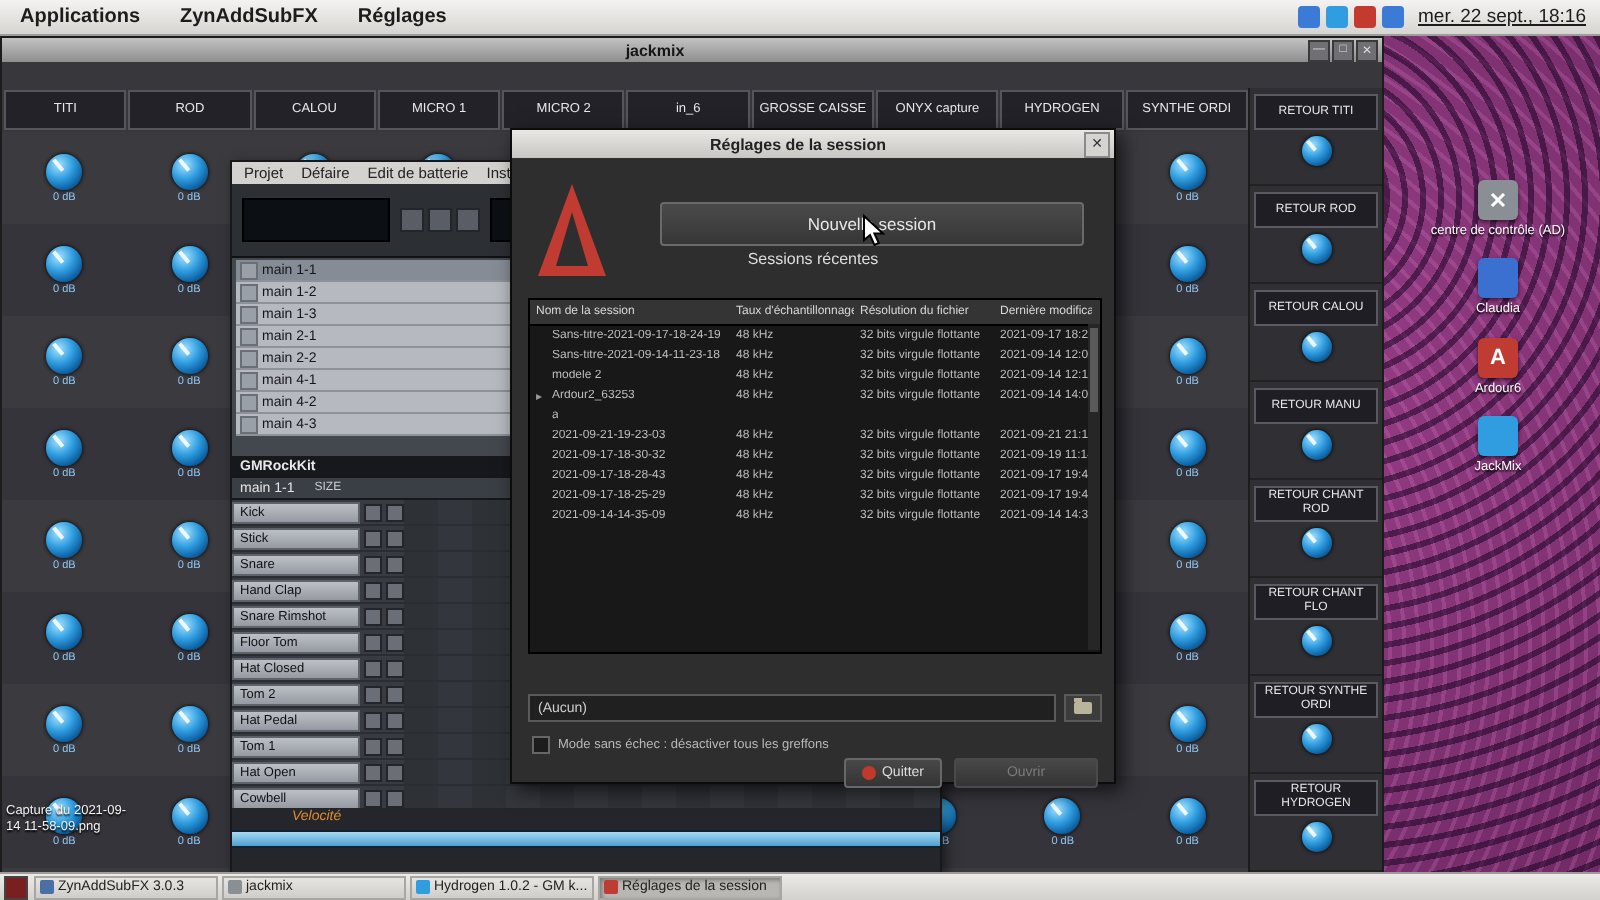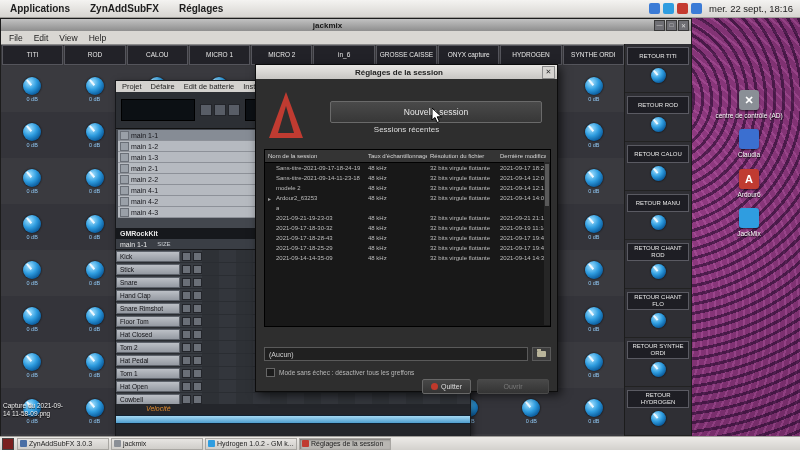--- a/index.html
+++ b/index.html
@@ -12,21 +12,21 @@
       radial-gradient(circle at 78% 42%, #9a3f8a, #561d4e 75%);}
   .dicons{position:absolute;right:14px;top:90px;width:74px;display:flex;flex-direction:column;align-items:center;gap:10px;z-index:0;}
   .dicon{display:flex;flex-direction:column;align-items:center;gap:2px;width:74px;}
   .dicon .ic{width:20px;height:20px;border-radius:3px;display:flex;align-items:center;justify-content:center;color:#fff;font-size:11px;font-weight:bold;box-shadow:0 1px 2px rgba(0,0,0,.6);}
   .dicon .lb{color:#fff;font-size:6.5px;text-align:center;text-shadow:0 1px 1px #000;line-height:1.15;}
   .capture{position:absolute;left:3px;top:402px;width:66px;color:#f2f2f2;font-size:6.5px;line-height:1.2;text-shadow:0 1px 1px #000;z-index:2;}
   
   .top-panel{position:absolute;left:0;top:0;width:800px;height:18px;background:linear-gradient(#f4f3f1,#d7d5d1);border-bottom:1px solid #9f9d99;z-index:6;display:flex;align-items:center;font-size:10px;color:#1c1c1c;box-sizing:border-box;}
   .panel-menu{display:flex;gap:8px;padding-left:4px;font-weight:bold;}
   .panel-menu .pm{padding:1px 6px;}
-  .panel-right{margin-left:auto;display:flex;align-items:center;gap:4px;padding-right:4px;}
+  .panel-right{margin-left:auto;display:flex;align-items:center;gap:4px;padding-right:4px;text-decoration:underline;}
   .tray{display:flex;gap:3px;align-items:center;}
   .tray i{width:11px;height:11px;border-radius:2px;display:block;}
   .clock{font-size:9.5px;padding:0 3px;white-space:nowrap;}
   
   .jackmix{position:absolute;left:0;top:18px;width:692px;height:419px;background:#38383c;border:1px solid #1c1c1c;z-index:1;box-sizing:border-box;}
   .jm-title{height:12px;background:linear-gradient(#c2c2c2,#8e8e8e);display:flex;align-items:center;font-size:8px;color:#161616;}
   .jm-title .t{flex:1;text-align:center;font-weight:bold;}
   .winbtns{display:flex;gap:1px;padding-right:2px;}
   .winbtns b{width:9px;height:9px;background:#6f6f74;border:1px solid #3a3a3a;font-size:6px;color:#ddd;display:flex;align-items:center;justify-content:center;font-weight:normal;}
   .jm-menu{height:13px;background:#d9d7d3;border-bottom:1px solid #8a8a8a;display:flex;align-items:center;font-size:8.5px;color:#222;gap:1px;padding-left:3px;}
@@ -139,26 +139,20 @@
 
   <div class="jackmix">
     <div class="jm-title">
       <span class="t">jackmix</span>
       <span class="winbtns">
         <b>—</b>
           <b>□</b>
           <b>✕</b>
       </span>
     </div>
-    <div class="jm-menu">
-      <span class="mi">File</span>
-        <span class="mi">Edit</span>
-        <span class="mi">View</span>
-        <span class="mi">Help</span>
-    </div>
     <div class="jm-channels">
       <span class="jm-ch">TITI</span>
         <span class="jm-ch">ROD</span>
         <span class="jm-ch">CALOU</span>
         <span class="jm-ch">MICRO 1</span>
         <span class="jm-ch">MICRO 2</span>
         <span class="jm-ch">in_6</span>
         <span class="jm-ch">GROSSE CAISSE</span>
         <span class="jm-ch">ONYX capture</span>
         <span class="jm-ch">HYDROGEN</span>

